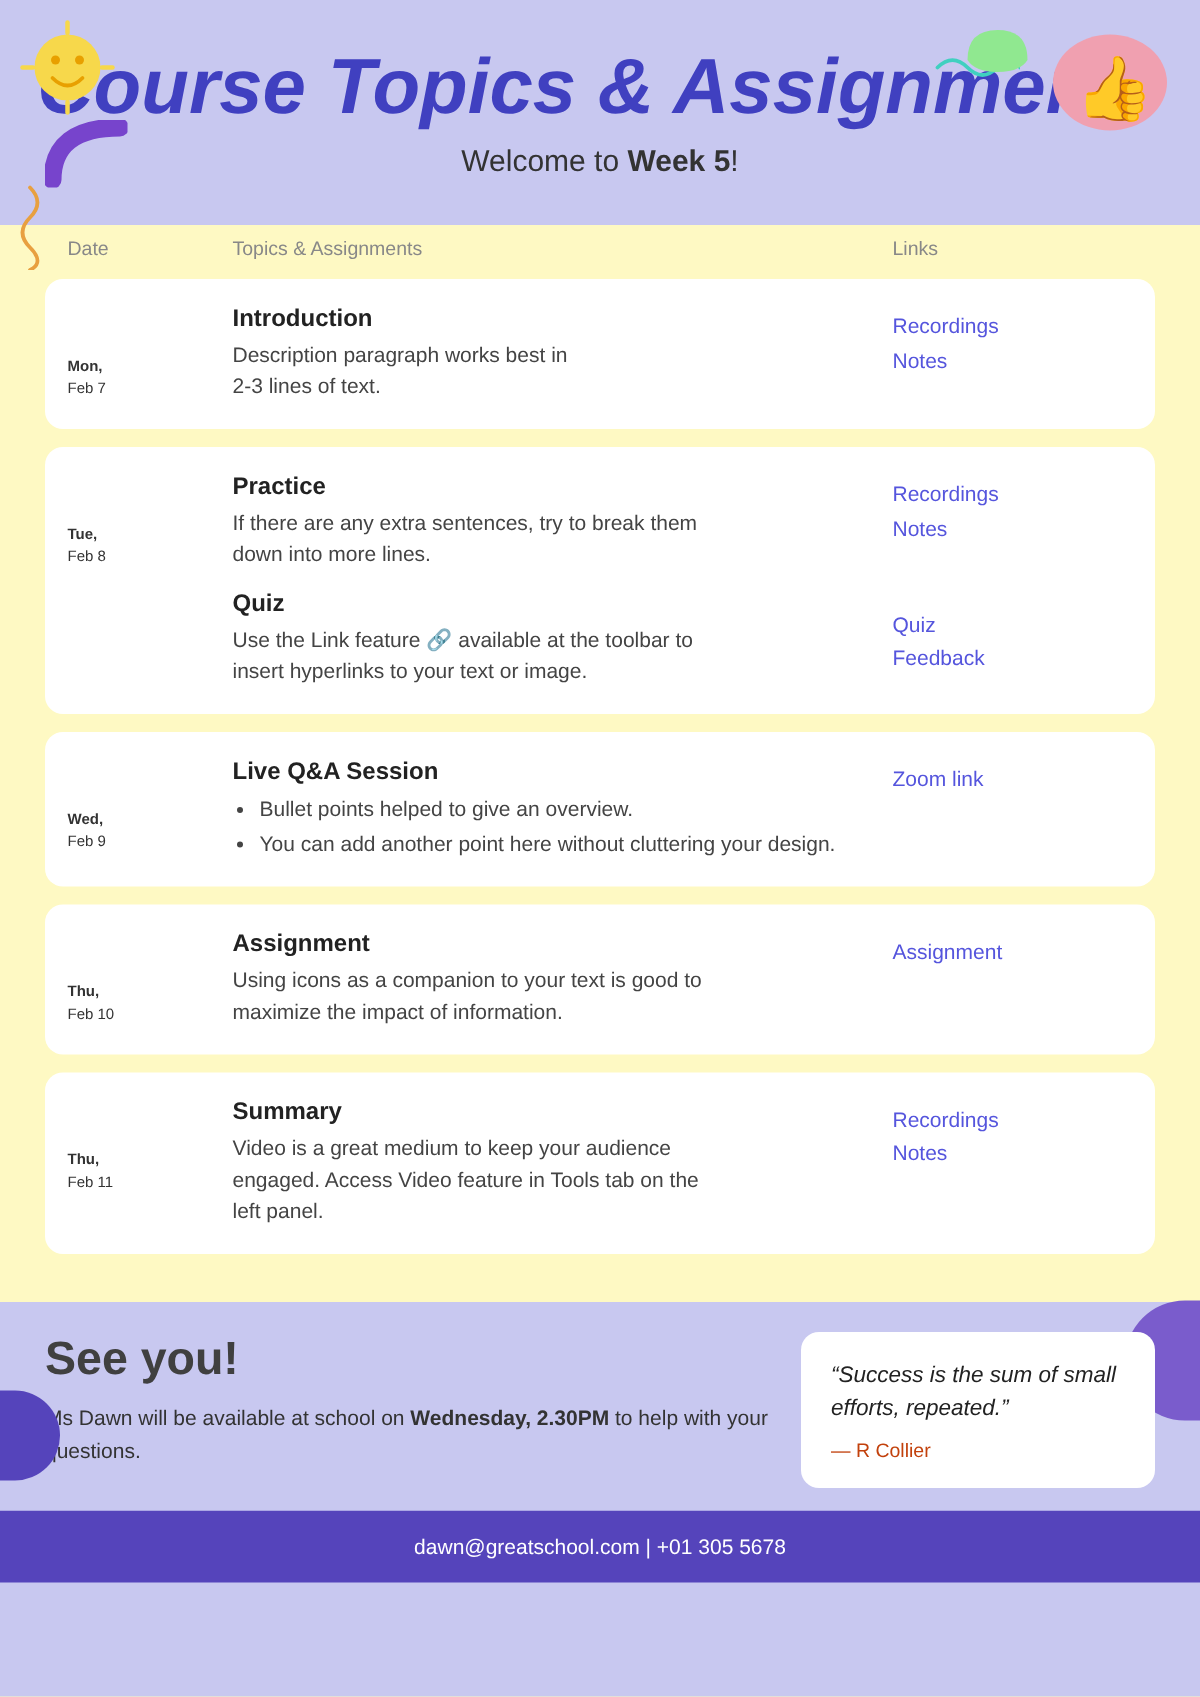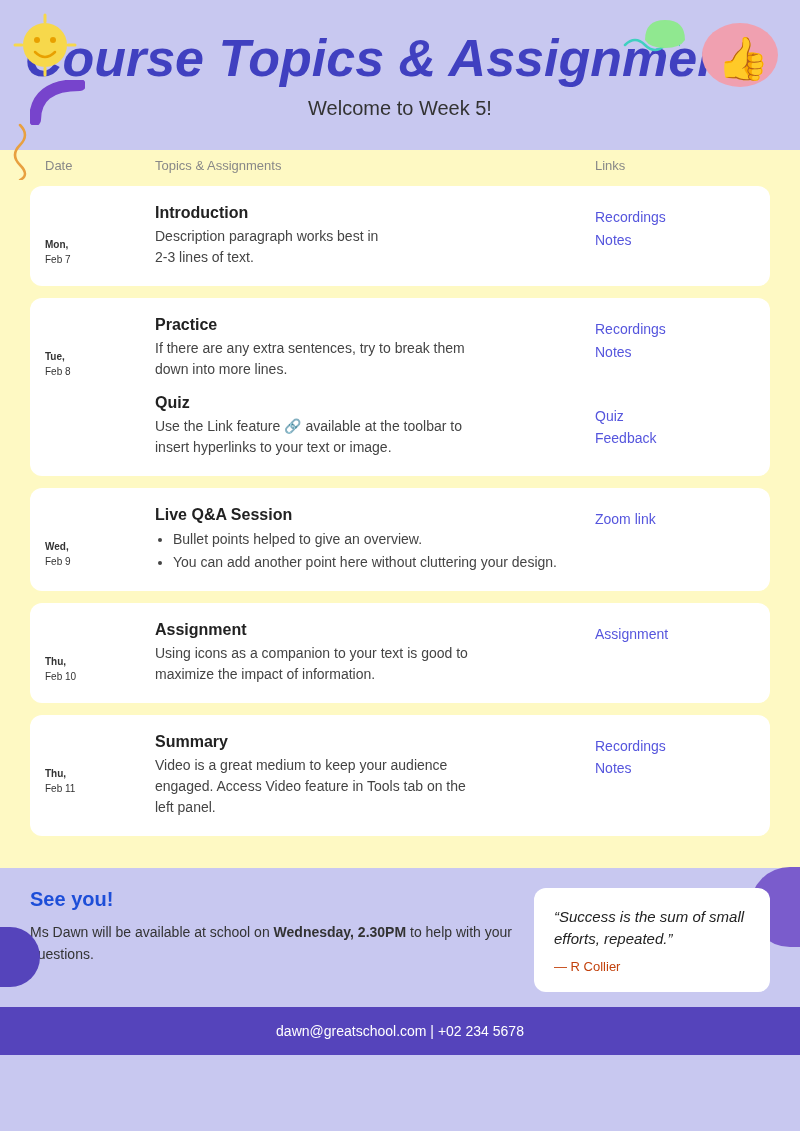--- a/index.html
+++ b/index.html
@@ -27,21 +27,21 @@
       line-height: 1.1;
       margin-bottom: 10px;
     }
     .header-subtitle {
       font-size: 20px;
       color: #333;
       font-weight: 400;
       margin-bottom: 20px;
     }
     .header-subtitle strong {
-      font-weight: 400;
+      font-weight: 700;
     }
 
     
     .deco-sun {
       position: absolute;
       top: 10px;
       left: 10px;
       width: 70px;
       height: 70px;
     }
@@ -164,23 +164,23 @@
       padding: 20px 30px 15px;
       display: flex;
       gap: 20px;
       align-items: flex-start;
       position: relative;
     }
     .see-you-block {
       flex: 1;
     }
     .see-you-title {
-      font-size: 20px;
+      font-size: 31px;
       font-weight: 900;
-      color: #1d4ed8;
+      color: #404040;
       margin-bottom: 10px;
     }
     .see-you-desc {
       font-size: 14px;
       color: #333;
       line-height: 1.6;
     }
     .quote-block {
       background: white;
       border-radius: 12px;
@@ -449,14 +449,14 @@
       <span>Ms Dawn will be available at school on </span><strong>Wednesday, 2.30PM</strong><span> to help with your questions.</span>
     </p>
   </div>
   <div class="quote-block">
     <p class="quote-text">“Success is the sum of small efforts, repeated.”</p>
     <p class="quote-author">— R Collier</p>
   </div>
 </div>
 
 <div class="footer">
-  <span>dawn@greatschool.com  |  +02 234 5678</span>
+  <span>dawn@greatschool.com  |  +01 305 5678</span>
 </div>
 
 </body></html>

